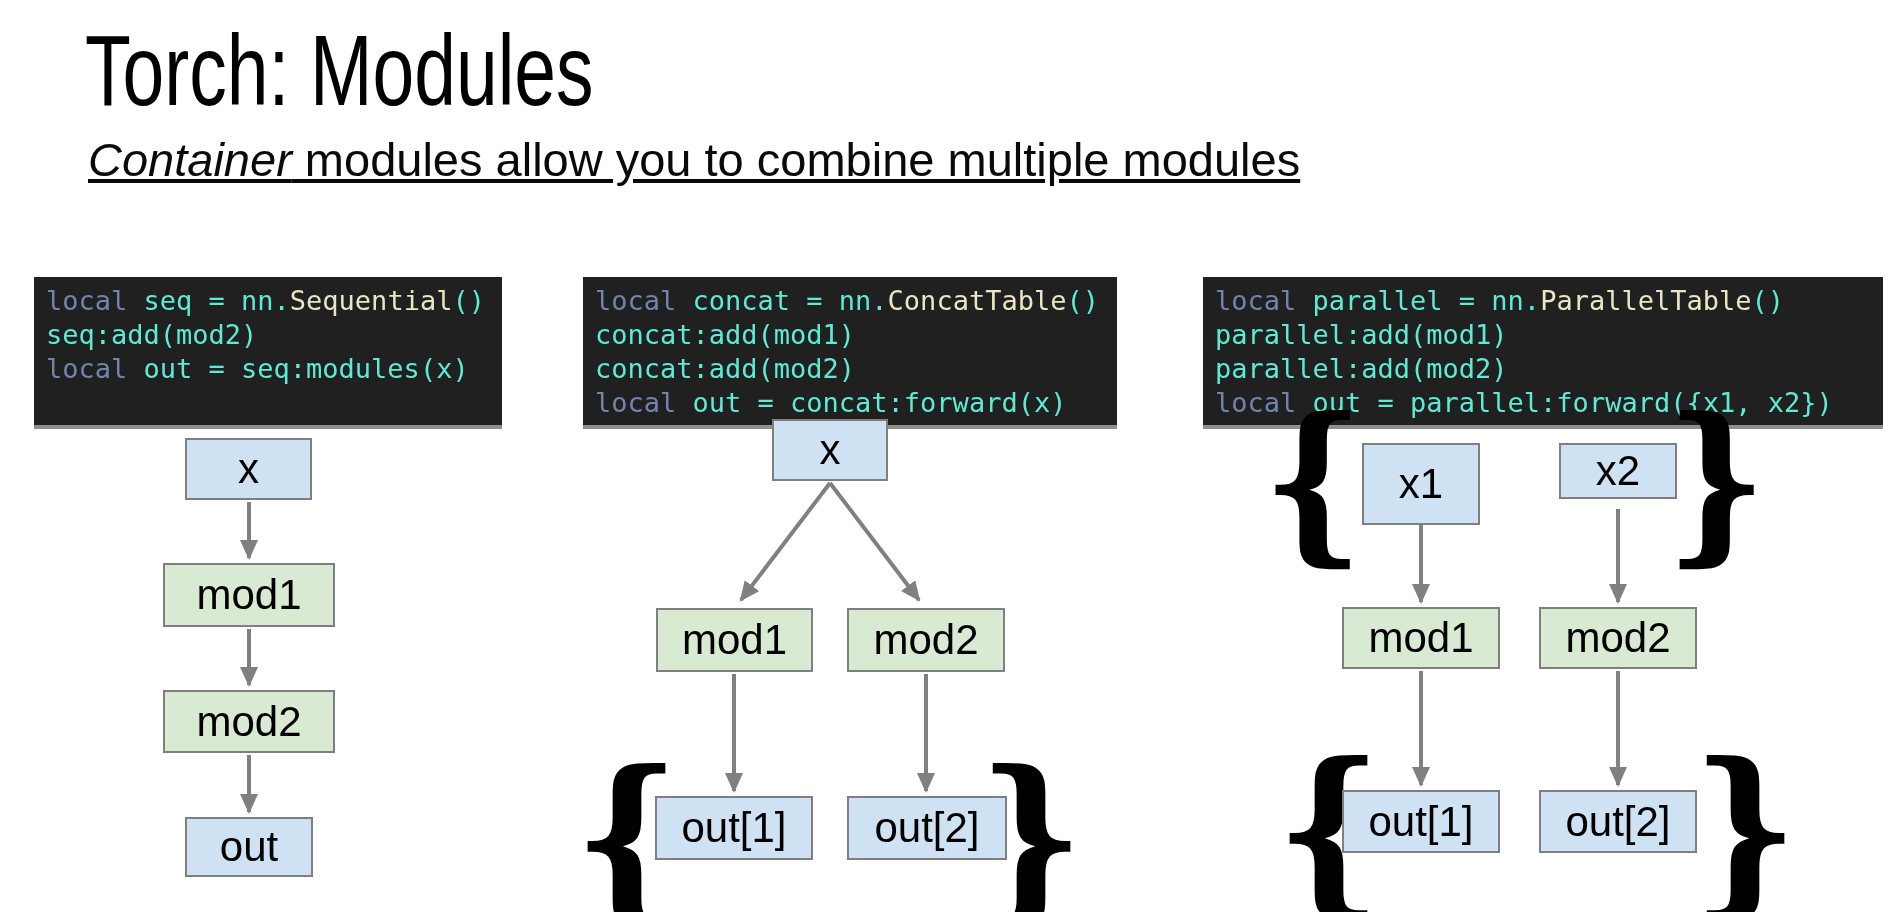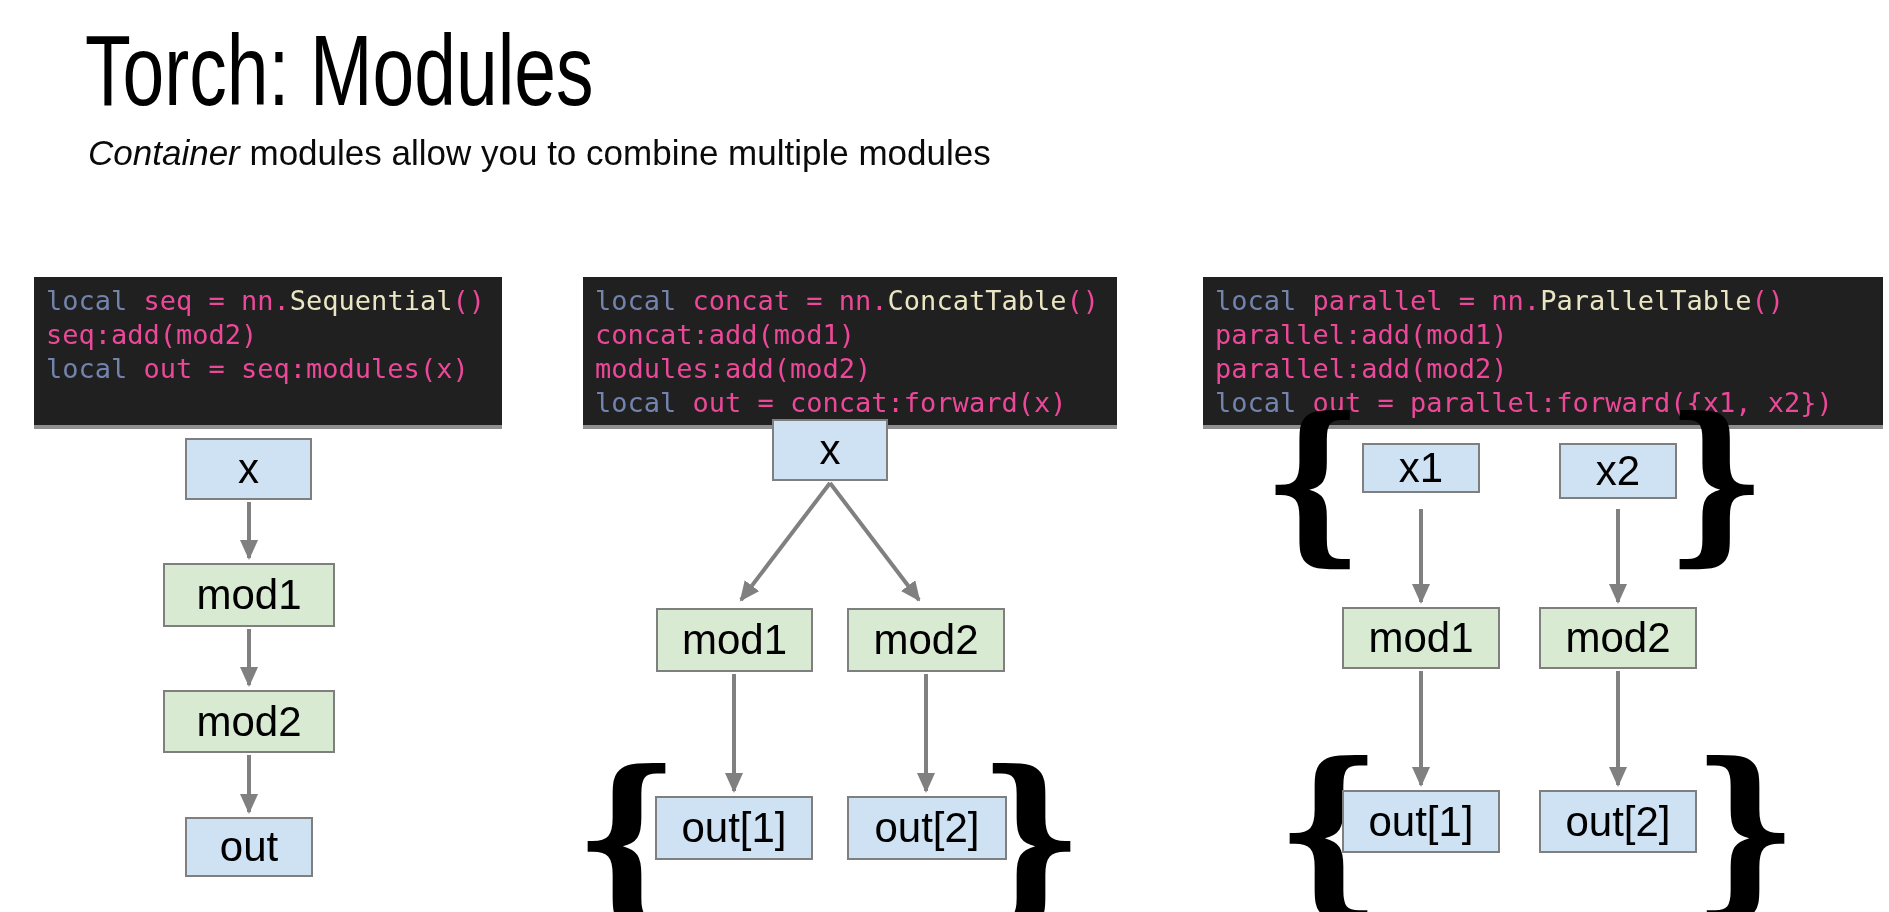--- a/index.html
+++ b/index.html
@@ -6,37 +6,37 @@
   body{
     width:1889px;height:912px;position:relative;background:#ffffff;
     font-family:"Liberation Sans",sans-serif;overflow:hidden;color:#000;
   }
   
   .title{
     position:absolute;left:85px;top:20px;font-size:100px;line-height:1.0;
     transform:scaleX(0.75);transform-origin:left top;white-space:nowrap;color:#000;
   }
   .subtitle{
-    position:absolute;left:88px;top:133px;font-size:35px;line-height:1.15;
-    white-space:nowrap;color:#0a0a0a;
+    position:absolute;left:88px;top:133px;font-size:47px;line-height:1.15;
+    white-space:nowrap;color:#0a0a0a;text-decoration:underline;
   }
   .subtitle .it{font-style:italic;}
   
   .code{
     position:absolute;top:250px;height:152px;box-sizing:border-box;
     background:#202020;border-bottom:4px solid #8f8f8f;
     font-family:"DejaVu Sans Mono",monospace;font-size:27px;line-height:34px;
     padding:7px 12px;white-space:pre;color:#f0eee6;
   }
   #code1{left:34px;width:468px;}
   #code2{left:583px;width:534px;}
   #code3{left:1195px;width:680px;margin-left:8px;}
   .tok-kw{color:#7283ad;}
   .tok-cls{color:#eae6c3;}
-  .tok-pl{color:#ec4899;}
+  .tok-pl{color:#5eead4;}
   
   .diagram{position:absolute;top:410px;}
   #d1{left:100px;width:300px;height:502px;}
   #d2{left:600px;width:520px;height:502px;}
   #d3{left:1280px;width:560px;height:502px;}
   .node{
     position:absolute;display:flex;align-items:center;justify-content:center;
     border:2px solid #7f7f7f;box-sizing:border-box;font-size:42px;color:#000;
     background:#cfe2f3;
   }
@@ -53,21 +53,21 @@
 </head>
 <body>
 
 <div class="slide">
 
   <div class="title">Torch: Modules</div>
 
   <div class="subtitle"><span class="it">Container</span><span> modules allow you to combine multiple modules</span></div>
 
   <pre class="code" id="code1"><div><span class="tok-kw">local</span><span class="tok-pl"> seq = nn.</span><span class="tok-cls">Sequential</span><span class="tok-pl">()</span></div><div><span class="tok-pl">seq:add(mod2)</span></div><div><span class="tok-kw">local</span><span class="tok-pl"> out = seq:modules(x)</span></div></pre>
-  <pre class="code" id="code2"><div><span class="tok-kw">local</span><span class="tok-pl"> concat = nn.</span><span class="tok-cls">ConcatTable</span><span class="tok-pl">()</span></div><div><span class="tok-pl">concat:add(mod1)</span></div><div><span class="tok-pl">modules:add(mod2)</span></div><div><span class="tok-kw">local</span><span class="tok-pl"> out = concat:forward(x)</span></div></pre>
+  <pre class="code" id="code2"><div><span class="tok-kw">local</span><span class="tok-pl"> concat = nn.</span><span class="tok-cls">ConcatTable</span><span class="tok-pl">()</span></div><div><span class="tok-pl">concat:add(mod1)</span></div><div><span class="tok-pl">concat:add(mod2)</span></div><div><span class="tok-kw">local</span><span class="tok-pl"> out = concat:forward(x)</span></div></pre>
   <pre class="code" id="code3"><div><span class="tok-kw">local</span><span class="tok-pl"> parallel = nn.</span><span class="tok-cls">ParallelTable</span><span class="tok-pl">()</span></div><div><span class="tok-pl">parallel:add(mod1)</span></div><div><span class="tok-pl">parallel:add(mod2)</span></div><div><span class="tok-kw">local</span><span class="tok-pl"> out = parallel:forward({x1, x2})</span></div></pre>
 
   <div class="diagram" id="d1">
     <svg class="arrows" viewBox="0 0 300 502">
       <defs>
         <marker id="ah1" markerUnits="userSpaceOnUse" markerWidth="22" markerHeight="20" refX="18" refY="9" orient="auto">
             <path d="M0,0 L20,9 L0,18 Z" fill="#808080"></path>
           </marker>
       </defs>
       <line x1="149" y1="92" x2="149" y2="148" stroke="#808080" stroke-width="4" marker-end="url(#ah1)"></line>
@@ -107,21 +107,21 @@
         <marker id="ah3" markerUnits="userSpaceOnUse" markerWidth="22" markerHeight="20" refX="18" refY="9" orient="auto">
             <path d="M0,0 L20,9 L0,18 Z" fill="#808080"></path>
           </marker>
       </defs>
       <line x1="141" y1="99" x2="141" y2="192" stroke="#808080" stroke-width="4" marker-end="url(#ah3)"></line>
       <line x1="338" y1="99" x2="338" y2="192" stroke="#808080" stroke-width="4" marker-end="url(#ah3)"></line>
       <line x1="141" y1="261" x2="141" y2="375" stroke="#808080" stroke-width="4" marker-end="url(#ah3)"></line>
       <line x1="338" y1="261" x2="338" y2="375" stroke="#808080" stroke-width="4" marker-end="url(#ah3)"></line>
     </svg>
     <div class="brace brace-t" style="left:8px;top:7px;">{</div>
-    <div class="node" style="left:82px;top:33px;width:118px;height:50px;">x1</div>
+    <div class="node" style="left:82px;top:33px;width:118px;height:82px;">x1</div>
     <div class="node" style="left:279px;top:33px;width:118px;height:56px;">x2</div>
     <div class="brace brace-t" style="left:411px;top:7px;">}</div>
     <div class="node green" style="left:62px;top:197px;width:158px;height:62px;">mod1</div>
     <div class="node green" style="left:259px;top:197px;width:158px;height:62px;">mod2</div>
     <div class="brace brace-b" style="left:24px;top:352px;">{</div>
     <div class="node" style="left:62px;top:380px;width:158px;height:63px;">out[1]</div>
     <div class="node" style="left:259px;top:380px;width:158px;height:63px;">out[2]</div>
     <div class="brace brace-b" style="left:440px;top:352px;">}</div>
   </div>
 

